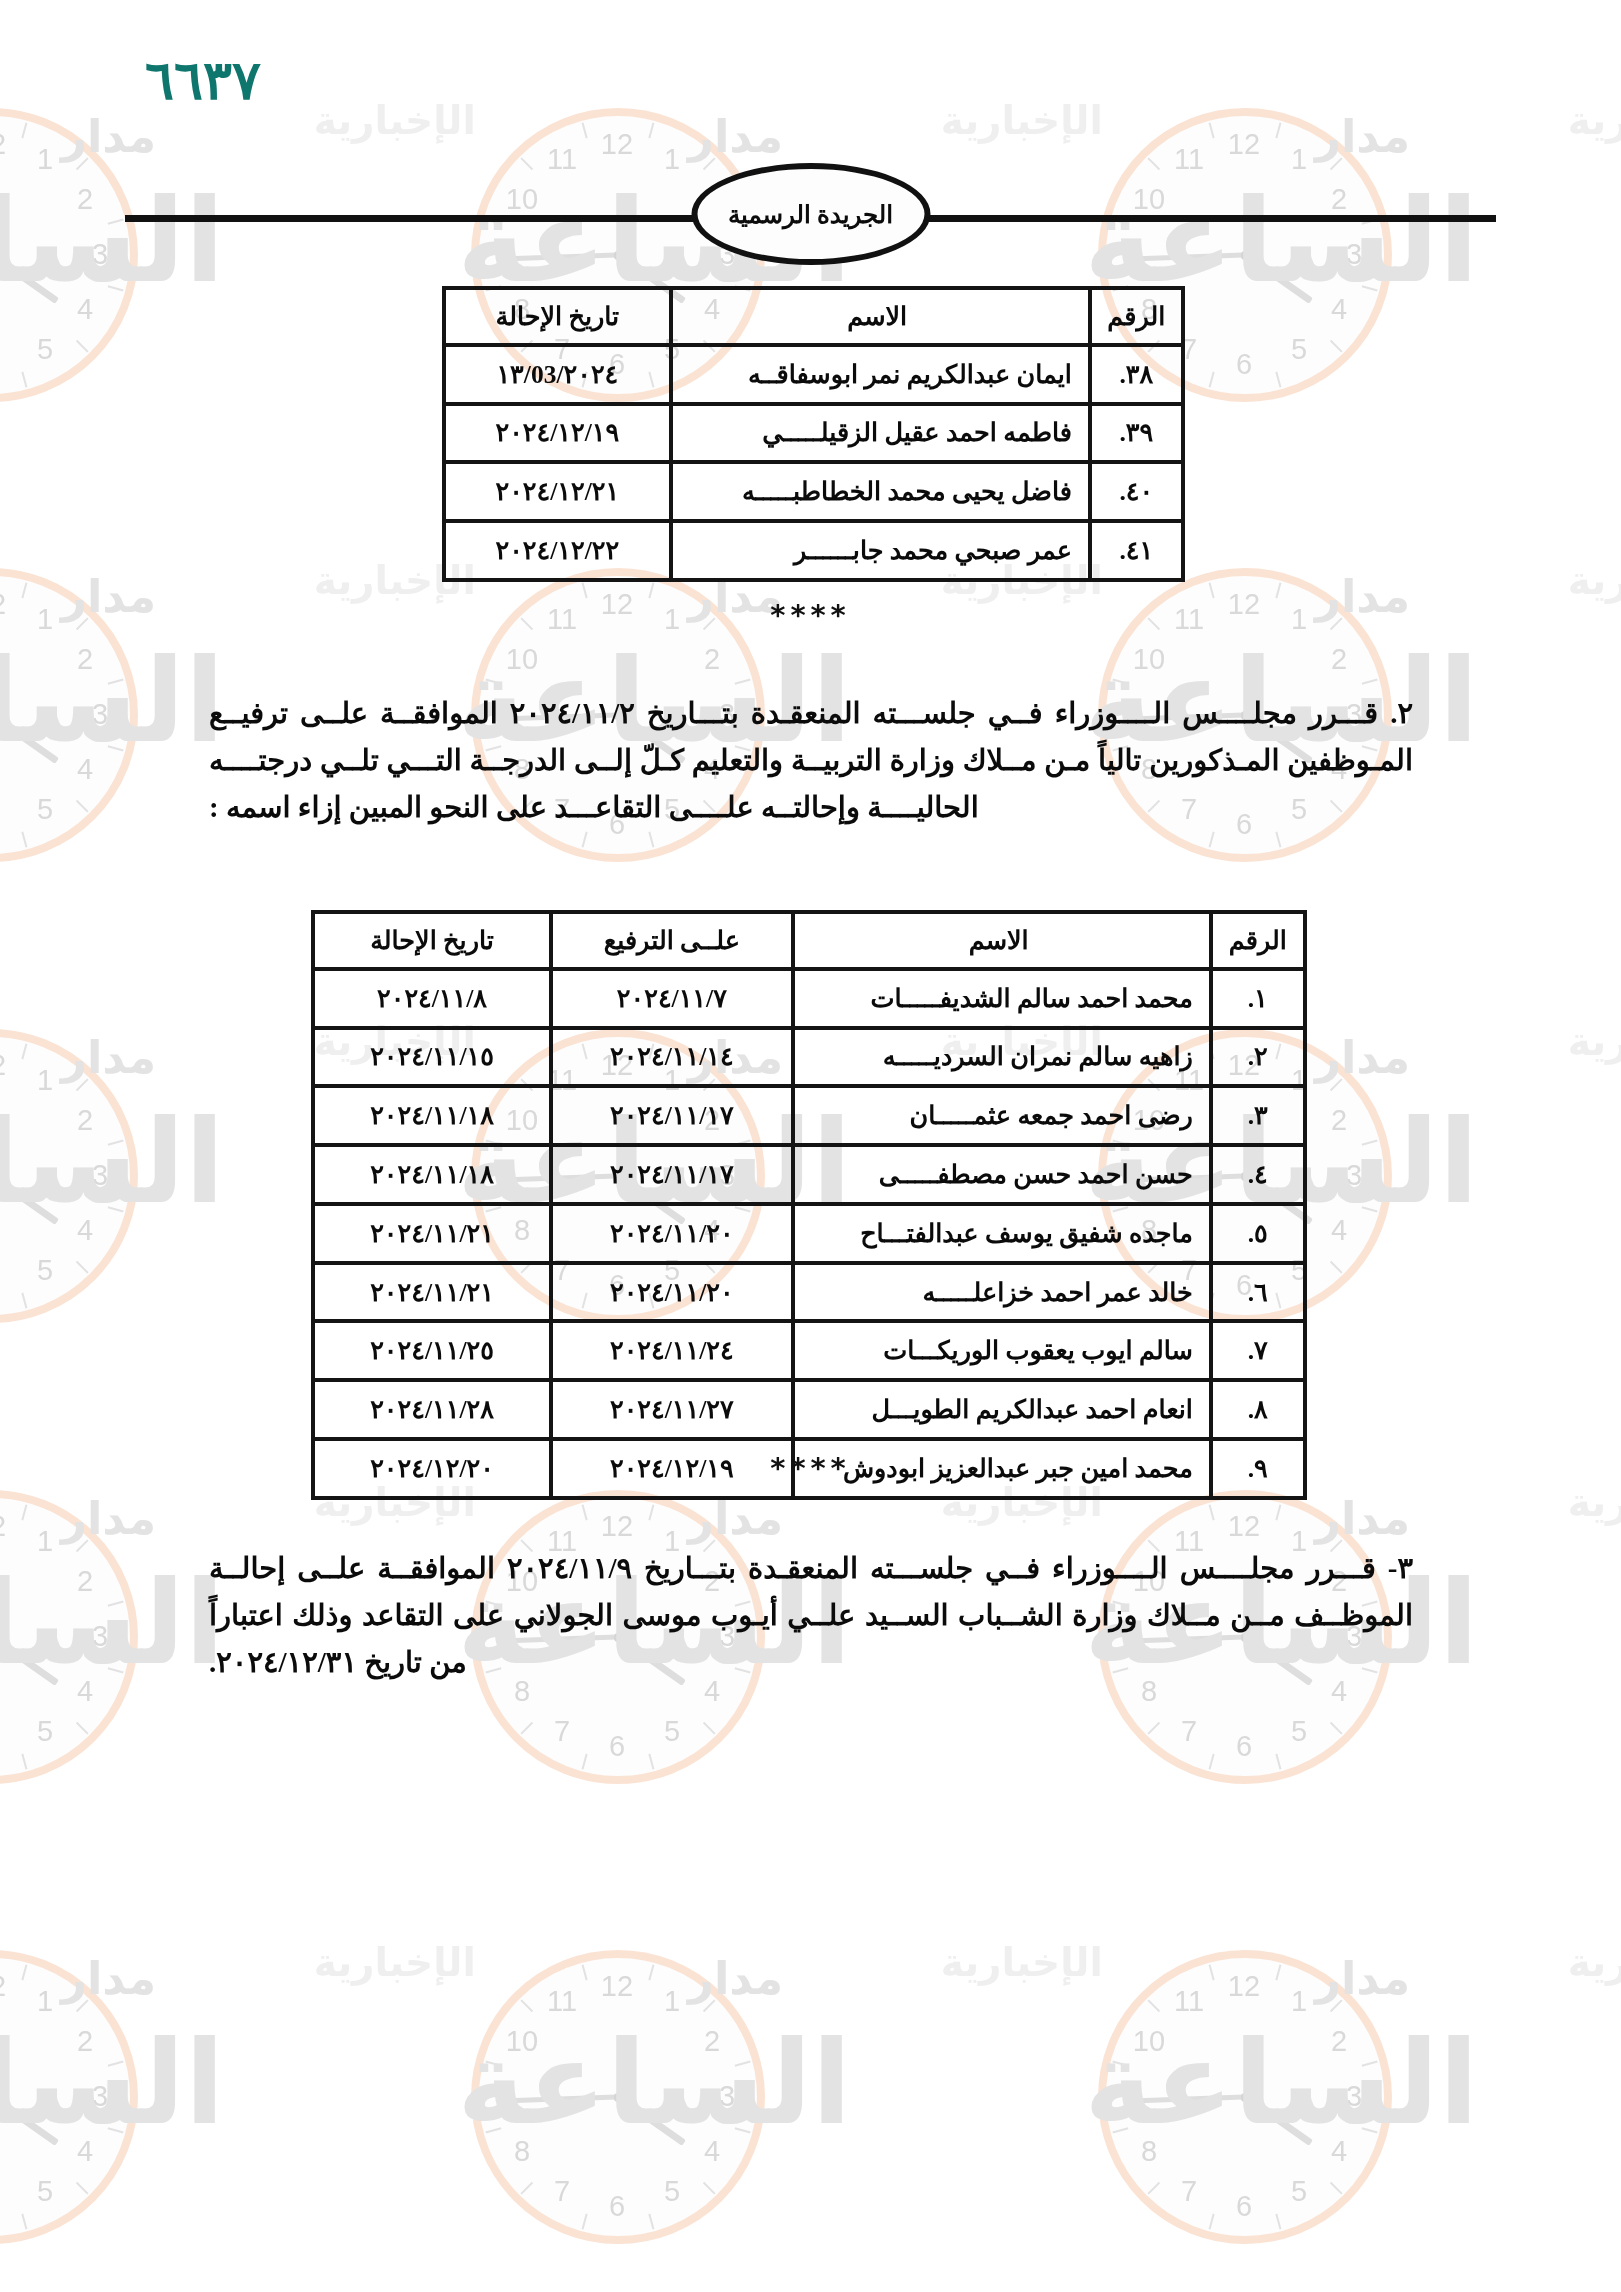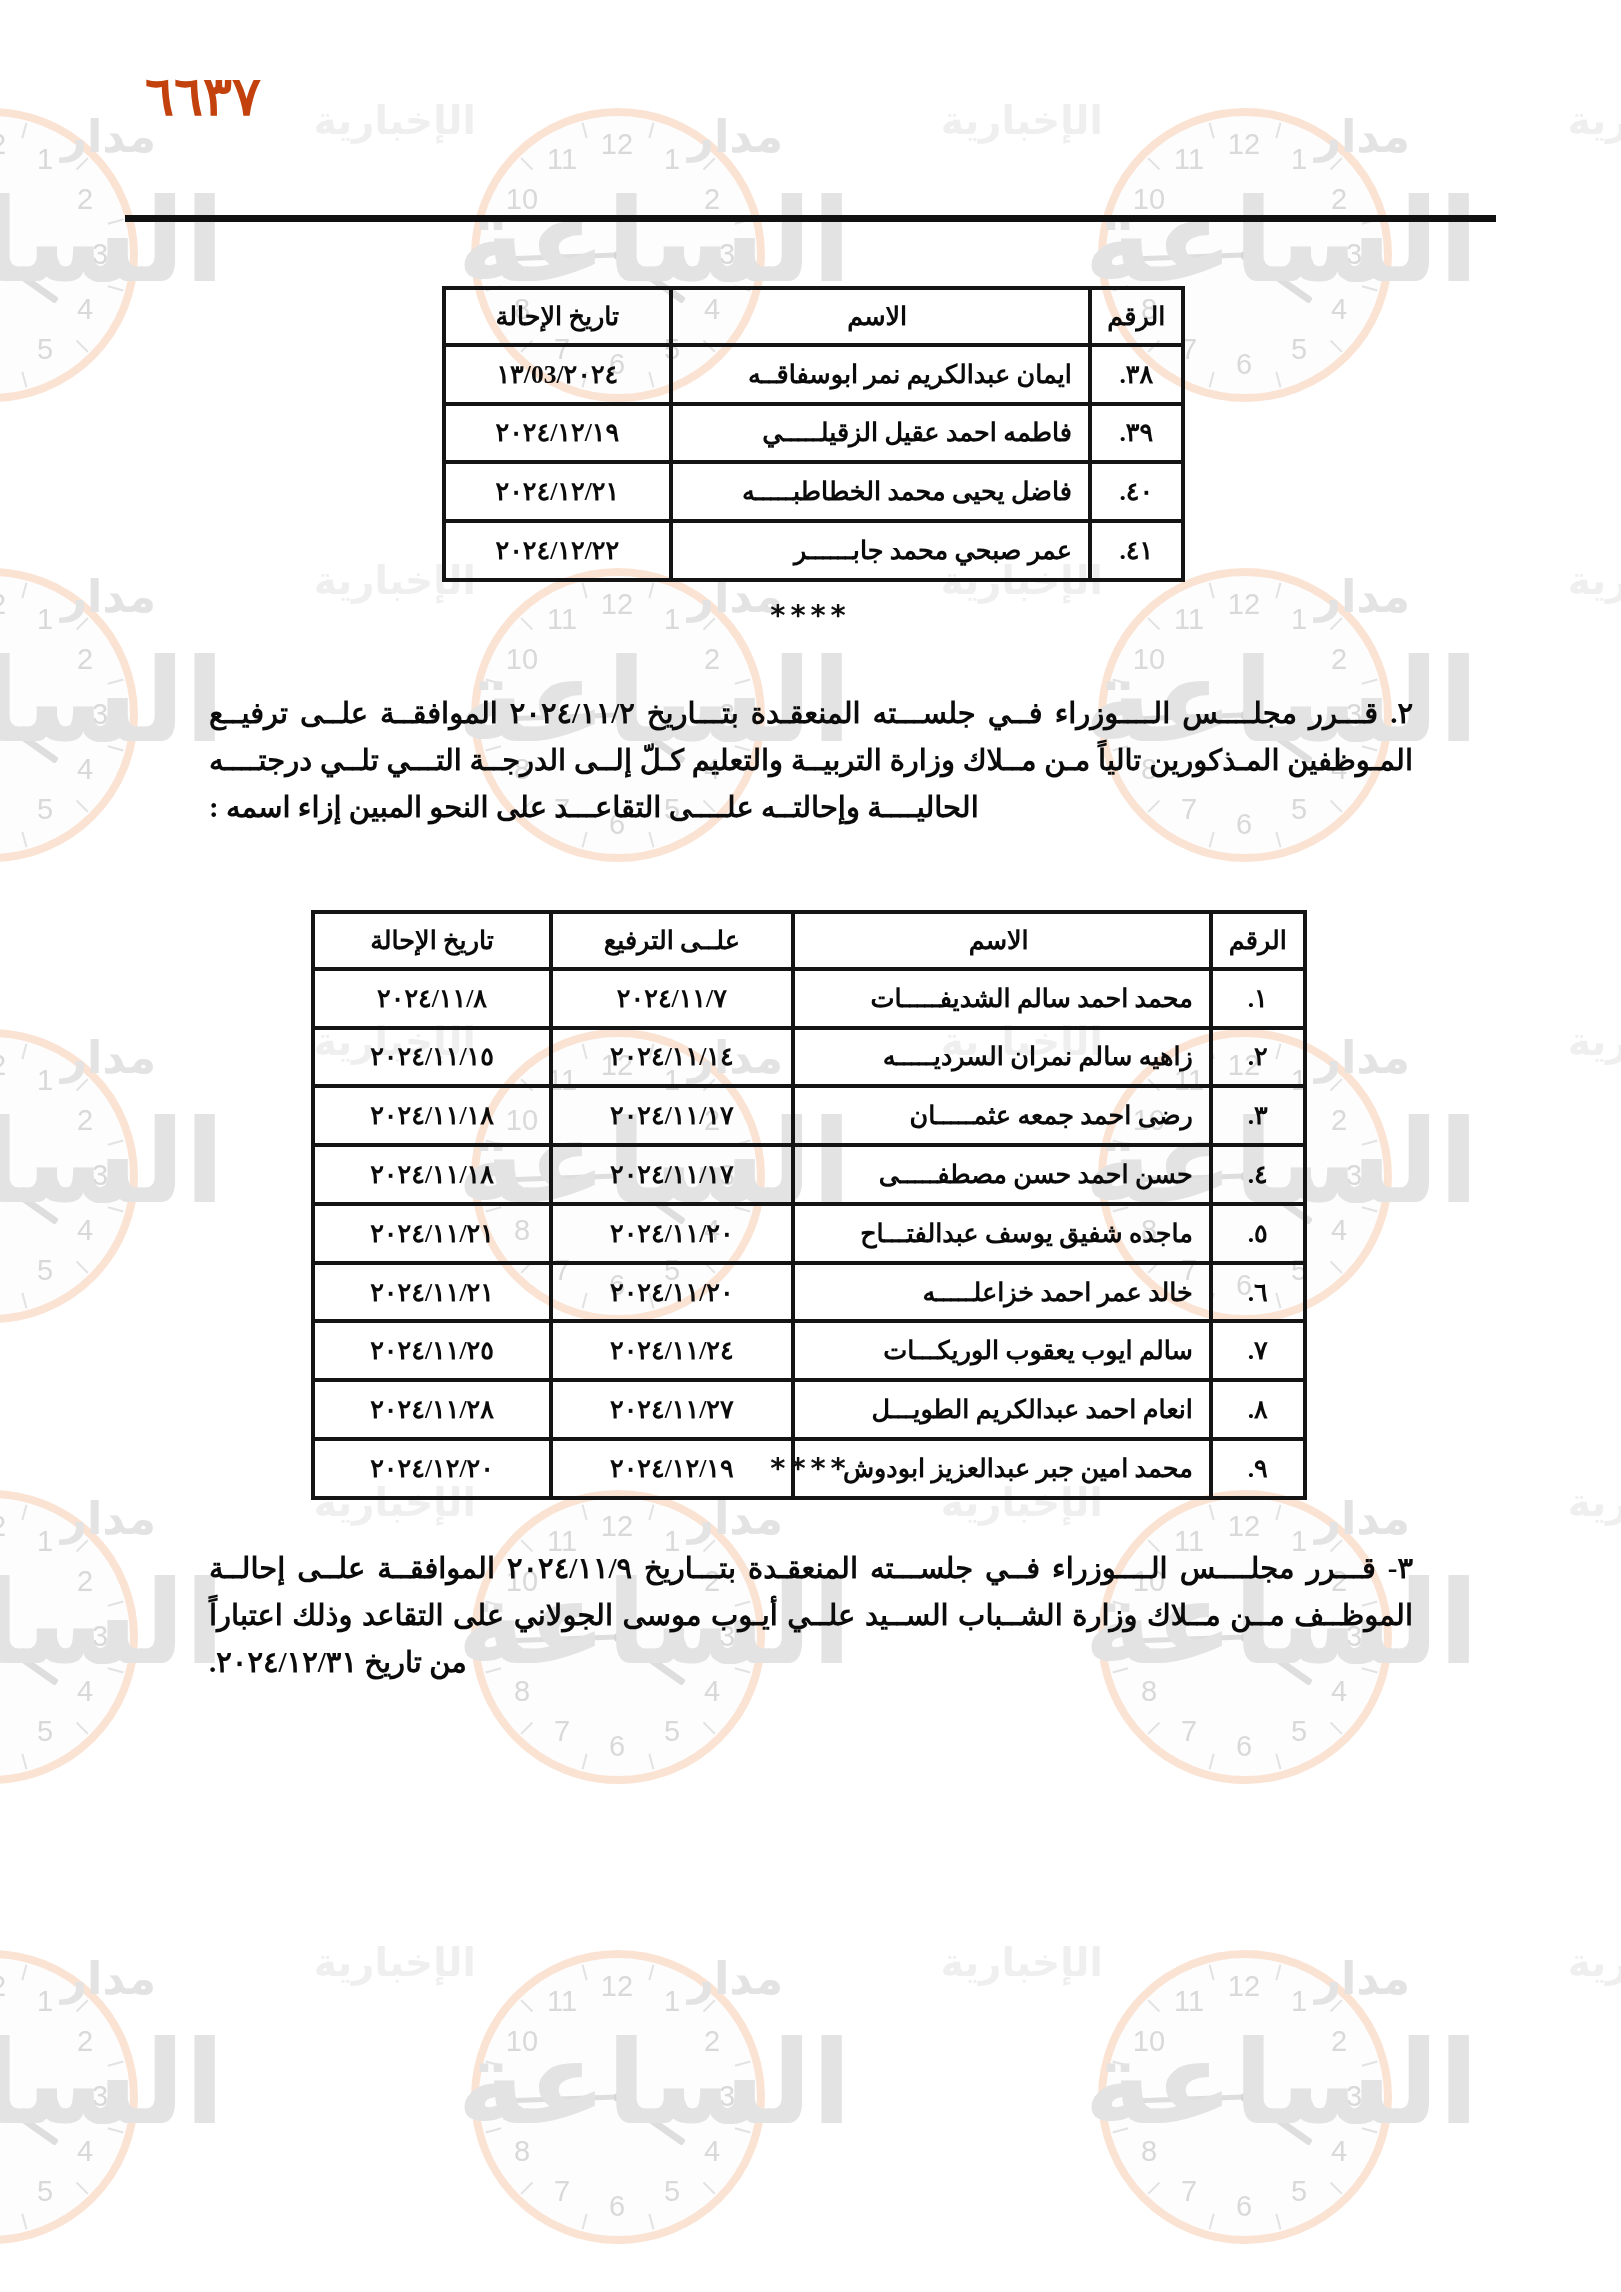--- a/index.html
+++ b/index.html
@@ -126,24 +126,23 @@
     z-index: 2;
   }
 
   .page-number {
     position: absolute;
     left: 145px;
     top: 49px;
     font-family: "Liberation Serif", "DejaVu Serif", serif;
     font-size: 54px;
     font-weight: 700;
-    color: #c2410c;
+    color: #0f766e;
     letter-spacing: 3.9px;
     direction: rtl;
-    margin-top: 16px;
   }
 
   .header-rule-wrap {
     position: absolute;
     left: 0;
     right: 0;
     top: 192px;
     height: 108px;
   }
   .header-rule {
@@ -1037,20 +1036,23 @@
         <div class="wm-logo-glyph wm-akhbaria">الإخبارية</div>
       </div>
     </div>
 
   <div class="content">
 
     <div class="page-number">٦٦٣٧</div>
 
     <div class="header-rule-wrap">
       <div class="header-rule"></div>
+      <div class="header-oval">
+        <span class="header-oval-text">الجريدة الرسمية</span>
+      </div>
     </div>
 
     <table class="gz-table" id="table-referrals">
       <thead>
         <tr>
           <th class="c-num">الرقم</th>
           <th class="c-name" style="text-align:center">الاسم</th>
           <th class="c-date">تاريخ الإحالة</th>
         </tr>
       </thead>

